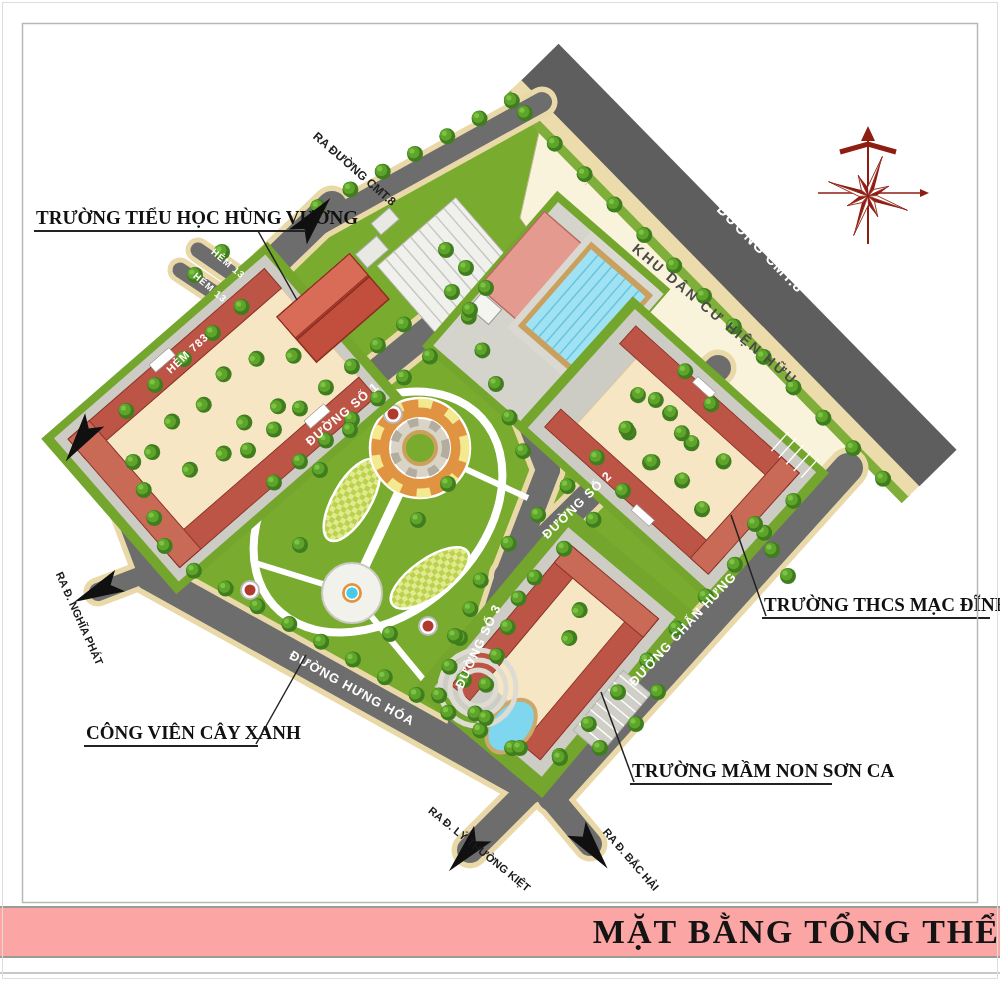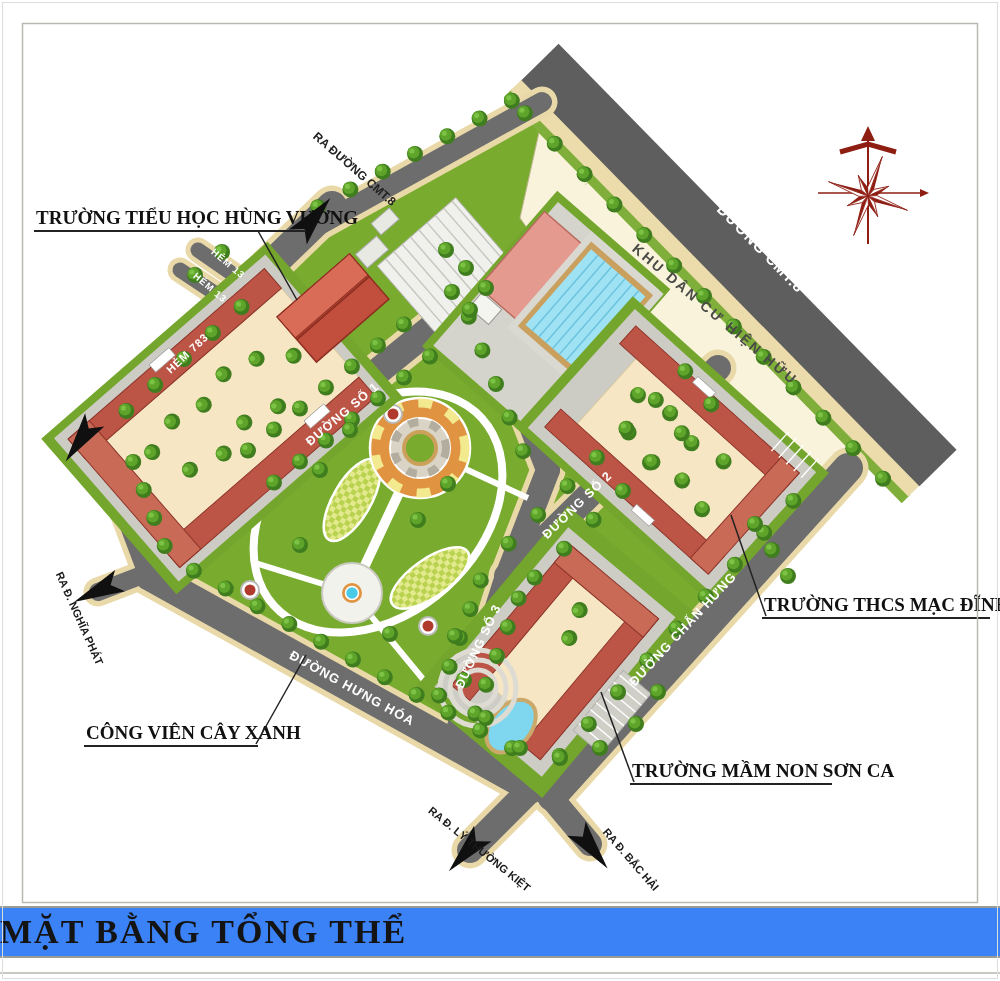--- a/index.html
+++ b/index.html
@@ -1,21 +1,21 @@
 <!DOCTYPE html>
 <html><head>
 <meta charset="utf-8">
 <style>
   html,body{margin:0;padding:0;background:#fff;}
   .stage{position:relative;width:1000px;height:981px;background:#ffffff;overflow:hidden;
          font-family:"Liberation Sans",sans-serif;}
   .stage svg{position:absolute;left:0;top:0;}
-  .titlebar{position:absolute;left:0;right:0;top:906px;height:48px;background:#3b82f6;
+  .titlebar{position:absolute;left:0;right:0;top:906px;height:48px;background:#fca5a5;
             border-top:2px solid #9b9b95;border-bottom:2px solid #9b9b95;
-            display:flex;align-items:center;justify-content:flex-start;}
+            display:flex;align-items:center;justify-content:flex-end;}
   .titlebar .t{font-family:"Liberation Serif",serif;font-weight:bold;font-size:34px;
                letter-spacing:2px;color:#141414;}
   .pageline{position:absolute;left:0;right:0;top:972px;height:0;border-top:2px solid #c9c9c3;}
   .outeredge{position:absolute;inset:2px;border:1px solid #dddddb;pointer-events:none;}
   text{user-select:none;}
   .roadlabel{fill:#ffffff;font-weight:bold;letter-spacing:1px;}
   .blklabel{fill:#1a1a1a;font-weight:bold;}
   .callout{font-family:"Liberation Serif",serif;font-weight:bold;font-size:19px;fill:#111;}
 </style>
 </head>

